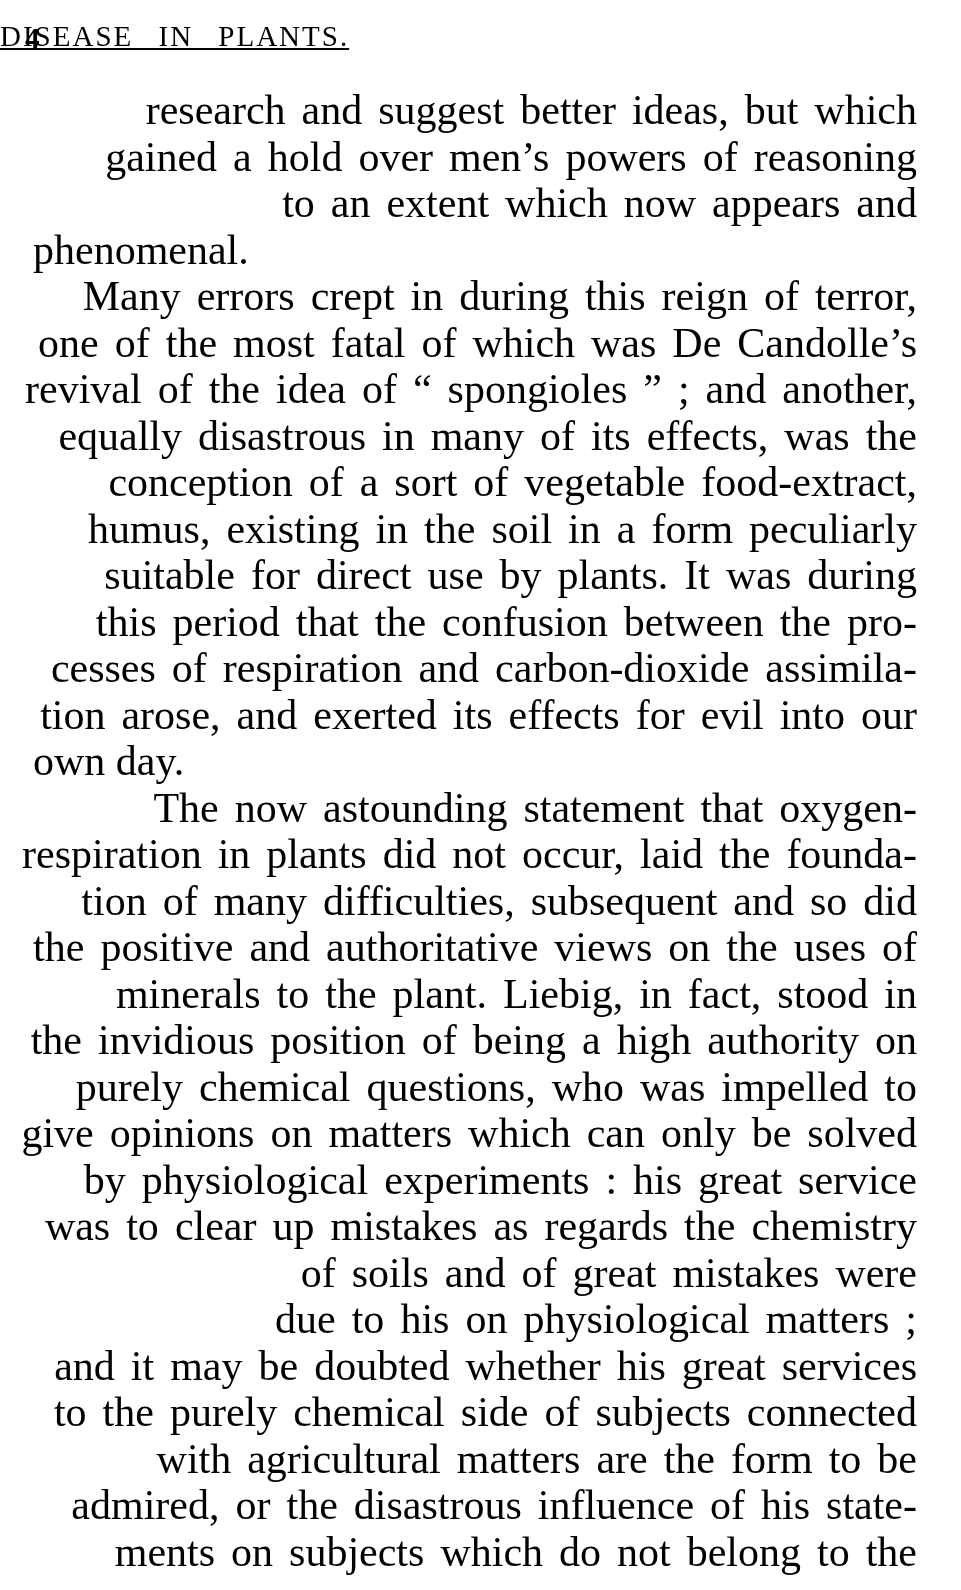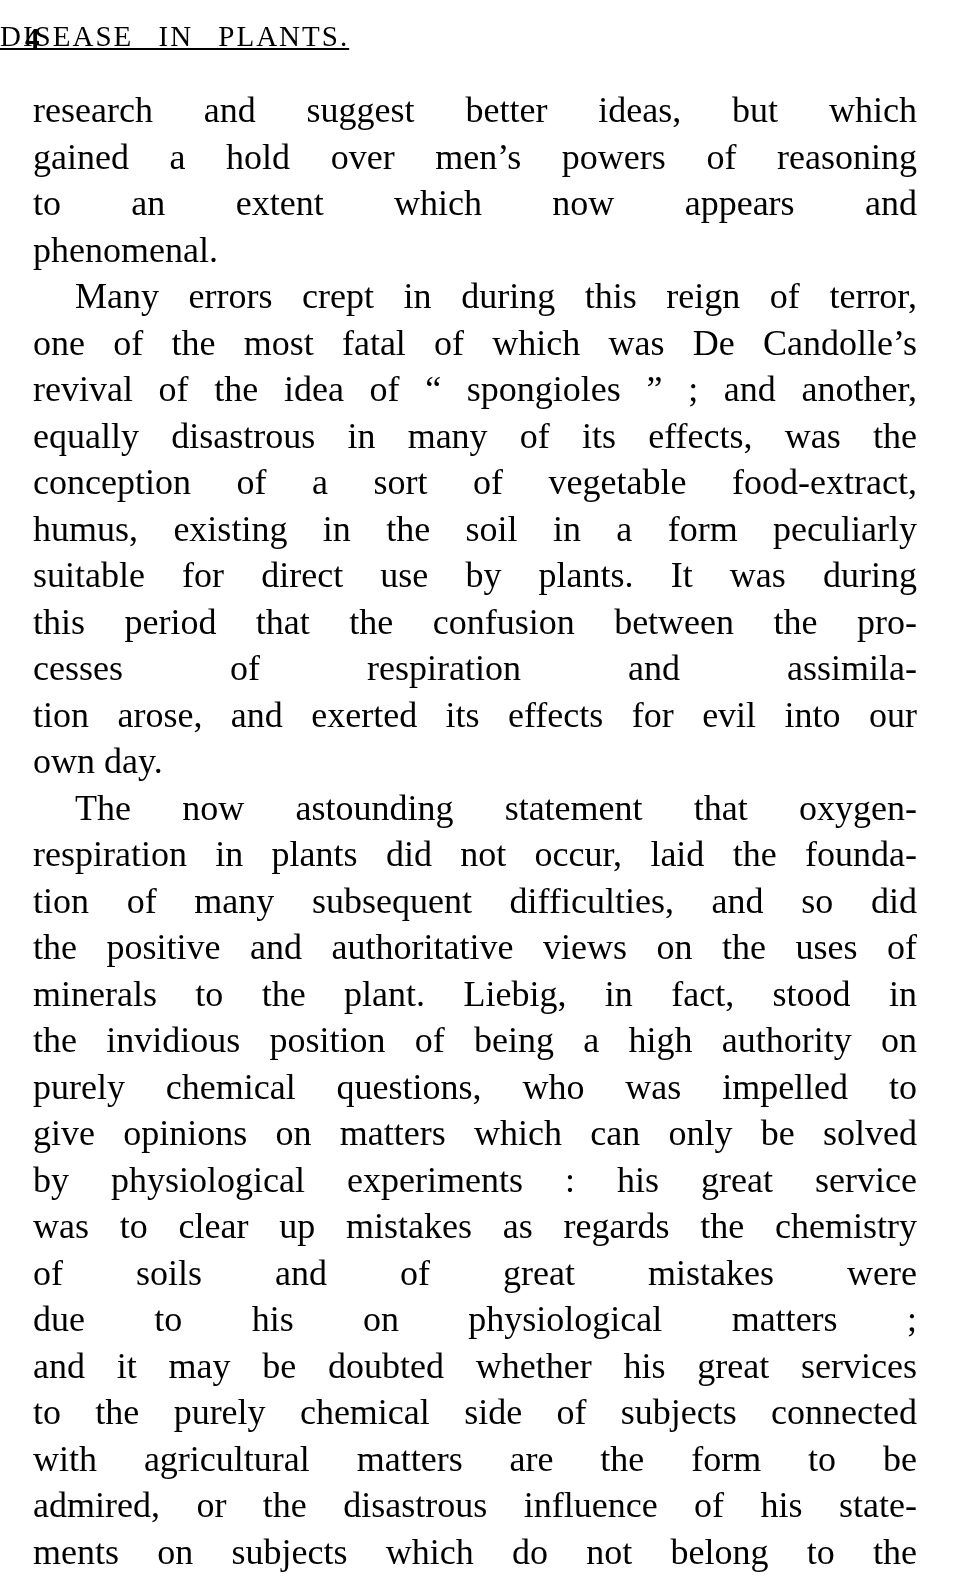--- a/index.html
+++ b/index.html
@@ -40,26 +40,27 @@
   .text-block {
     margin-top: 31px;
     margin-left: 33px;
     width: 884px;
   }
   .paragraph {
     margin: 0;
   }
   .line {
     display: flex;
-    justify-content: space-between;
+    justify-content: flex-end;
     align-items: baseline;
     height: 46.5px;
     line-height: 46.5px;
-    font-size: 36px;
+    font-size: 42px;
     white-space: pre;
+    gap: 16px;
   }
   .line.plain {
     display: block;
     text-align: left;
   }
   .line.indent {
     padding-left: 42px;
   }
 </style>
 </head>
@@ -80,28 +81,28 @@
       </div>
       <div class="paragraph">
         <div class="line indent"><span>Many</span><span>errors</span><span>crept</span><span>in</span><span>during</span><span>this</span><span>reign</span><span>of</span><span>terror,</span></div>
         <div class="line"><span>one</span><span>of</span><span>the</span><span>most</span><span>fatal</span><span>of</span><span>which</span><span>was</span><span>De</span><span>Candolle’s</span></div>
         <div class="line"><span>revival</span><span>of</span><span>the</span><span>idea</span><span>of</span><span>“</span><span>spongioles</span><span>”</span><span>;</span><span>and</span><span>another,</span></div>
         <div class="line"><span>equally</span><span>disastrous</span><span>in</span><span>many</span><span>of</span><span>its</span><span>effects,</span><span>was</span><span>the</span></div>
         <div class="line"><span>conception</span><span>of</span><span>a</span><span>sort</span><span>of</span><span>vegetable</span><span>food-extract,</span></div>
         <div class="line"><span>humus,</span><span>existing</span><span>in</span><span>the</span><span>soil</span><span>in</span><span>a</span><span>form</span><span>peculiarly</span></div>
         <div class="line"><span>suitable</span><span>for</span><span>direct</span><span>use</span><span>by</span><span>plants.</span><span>It</span><span>was</span><span>during</span></div>
         <div class="line"><span>this</span><span>period</span><span>that</span><span>the</span><span>confusion</span><span>between</span><span>the</span><span>pro-</span></div>
-        <div class="line"><span>cesses</span><span>of</span><span>respiration</span><span>and</span><span>assimila-</span></div>
+        <div class="line"><span>cesses</span><span>of</span><span>respiration</span><span>and</span><span>carbon-dioxide</span><span>assimila-</span></div>
         <div class="line"><span>tion</span><span>arose,</span><span>and</span><span>exerted</span><span>its</span><span>effects</span><span>for</span><span>evil</span><span>into</span><span>our</span></div>
         <div class="line plain">own day.</div>
       </div>
       <div class="paragraph">
         <div class="line indent"><span>The</span><span>now</span><span>astounding</span><span>statement</span><span>that</span><span>oxygen-</span></div>
         <div class="line"><span>respiration</span><span>in</span><span>plants</span><span>did</span><span>not</span><span>occur,</span><span>laid</span><span>the</span><span>founda-</span></div>
-        <div class="line"><span>tion</span><span>of</span><span>many</span><span>subsequent</span><span>difficulties,</span><span>and</span><span>so</span><span>did</span></div>
+        <div class="line"><span>tion</span><span>of</span><span>many</span><span>difficulties,</span><span>subsequent</span><span>and</span><span>so</span><span>did</span></div>
         <div class="line"><span>the</span><span>positive</span><span>and</span><span>authoritative</span><span>views</span><span>on</span><span>the</span><span>uses</span><span>of</span></div>
         <div class="line"><span>minerals</span><span>to</span><span>the</span><span>plant.</span><span>Liebig,</span><span>in</span><span>fact,</span><span>stood</span><span>in</span></div>
         <div class="line"><span>the</span><span>invidious</span><span>position</span><span>of</span><span>being</span><span>a</span><span>high</span><span>authority</span><span>on</span></div>
         <div class="line"><span>purely</span><span>chemical</span><span>questions,</span><span>who</span><span>was</span><span>impelled</span><span>to</span></div>
         <div class="line"><span>give</span><span>opinions</span><span>on</span><span>matters</span><span>which</span><span>can</span><span>only</span><span>be</span><span>solved</span></div>
         <div class="line"><span>by</span><span>physiological</span><span>experiments</span><span>:</span><span>his</span><span>great</span><span>service</span></div>
         <div class="line"><span>was</span><span>to</span><span>clear</span><span>up</span><span>mistakes</span><span>as</span><span>regards</span><span>the</span><span>chemistry</span></div>
         <div class="line"><span>of</span><span>soils</span><span>and</span><span>of</span><span>great</span><span>mistakes</span><span>were</span></div>
         <div class="line"><span>due</span><span>to</span><span>his</span><span>on</span><span>physiological</span><span>matters</span><span>;</span></div>
         <div class="line"><span>and</span><span>it</span><span>may</span><span>be</span><span>doubted</span><span>whether</span><span>his</span><span>great</span><span>services</span></div>

